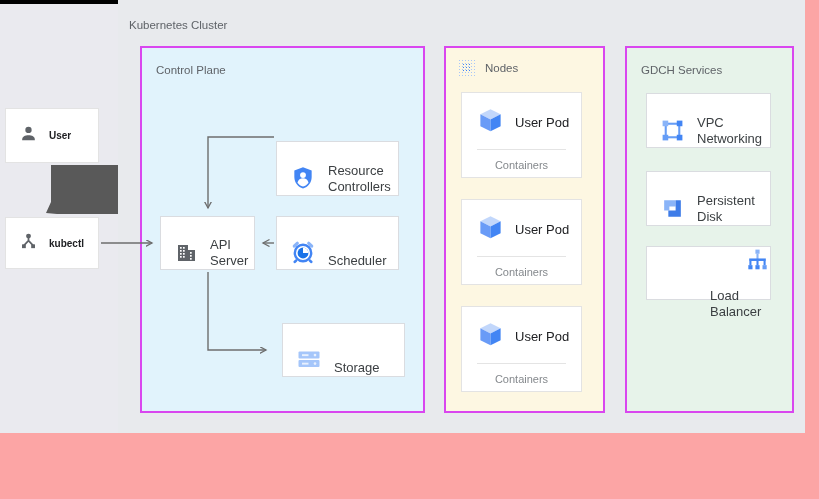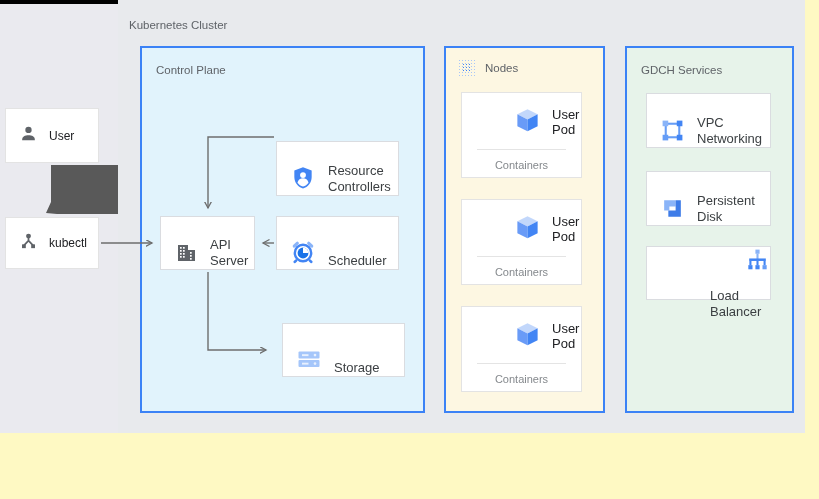--- a/index.html
+++ b/index.html
@@ -1,39 +1,39 @@
 <!DOCTYPE html>
 <html><head>
 <meta charset="utf-8">
 <style>
   * { margin:0; padding:0; box-sizing:border-box; }
   body { font-family:"Liberation Sans","DejaVu Sans",sans-serif; background:#ececec; }
-  .stage { position:relative; width:819px; height:499px; overflow:hidden; background:#fef9c3; }
+  .stage { position:relative; width:819px; height:499px; overflow:hidden; background:#fca5a5; }
 
   .left-bg   { position:absolute; left:0; top:0; width:118px; height:433px; background:#eaeaef; }
   .black-bar { position:absolute; left:0; top:0; width:118px; height:4px; background:#000; }
   .cluster-bg{ position:absolute; left:118px; top:0; width:687px; height:433px; background:#e8eaed; }
   .cluster-title { position:absolute; left:129px; top:19px; font-size:11.5px; color:#5f6368; }
 
-  .panel { position:absolute; top:46px; height:367px; border:2px solid #3b82f6; }
+  .panel { position:absolute; top:46px; height:367px; border:2px solid #d946ef; }
   .panel-control { left:140px; width:285px; background:#e1f3fc; }
   .panel-nodes   { left:444px; width:161px; background:#fdf7e2; }
   .panel-gdch    { left:625px; width:169px; background:#e7f3ea; }
   .panel-title { position:absolute; left:14px; top:16px; font-size:11.5px; color:#5f6368; white-space:nowrap; }
   .panel-title-row { position:absolute; left:12px; top:11px; display:flex; align-items:center; gap:10px; }
   .panel-title-row .ptxt { font-size:11.5px; color:#5f6368; }
 
   .card { position:absolute; background:#fff; border:1px solid #dadce0; display:flex; align-items:flex-end; padding-left:13px; gap:12px; }
   .card .lbl { font-size:13px; color:#3c4043; line-height:16px; }
 
   .ext-card { position:absolute; left:5px; width:94px; background:#fff; border:1px solid #e3e3e3; display:flex; align-items:center; padding-left:13px; gap:11px; }
-  .ext-card .lbl { font-size:12px; color:#202124; }
+  .ext-card .lbl { font-size:10px; color:#202124;font-weight:bold; }
 
   .pod-card { position:absolute; left:15px; width:121px; height:86px; background:#fff; border:1px solid #e3e3e3; }
-  .pod-top { display:flex; align-items:center; gap:11px; padding:14px 0 0 15px; height:44px;margin-left:37px; }
+  .pod-top { display:flex; align-items:center; gap:11px; padding:14px 0 0 15px; height:44px; }
   .pod-top .lbl { font-size:13px; color:#202124; }
   .pod-divider { margin:12px 15px 0 15px; border-top:1px solid #e4e4e4; }
   .pod-sub { text-align:center; font-size:11px; color:#85898d; padding-top:9px; }
 
   svg.overlay { position:absolute; left:0; top:0; pointer-events:none; }
 
   
   .dotgrid { position:relative; width:17px; height:17px;
     background-image:radial-gradient(#a9c7f8 34%, transparent 38%);
     background-size:3px 3px; background-position:0 0; }

